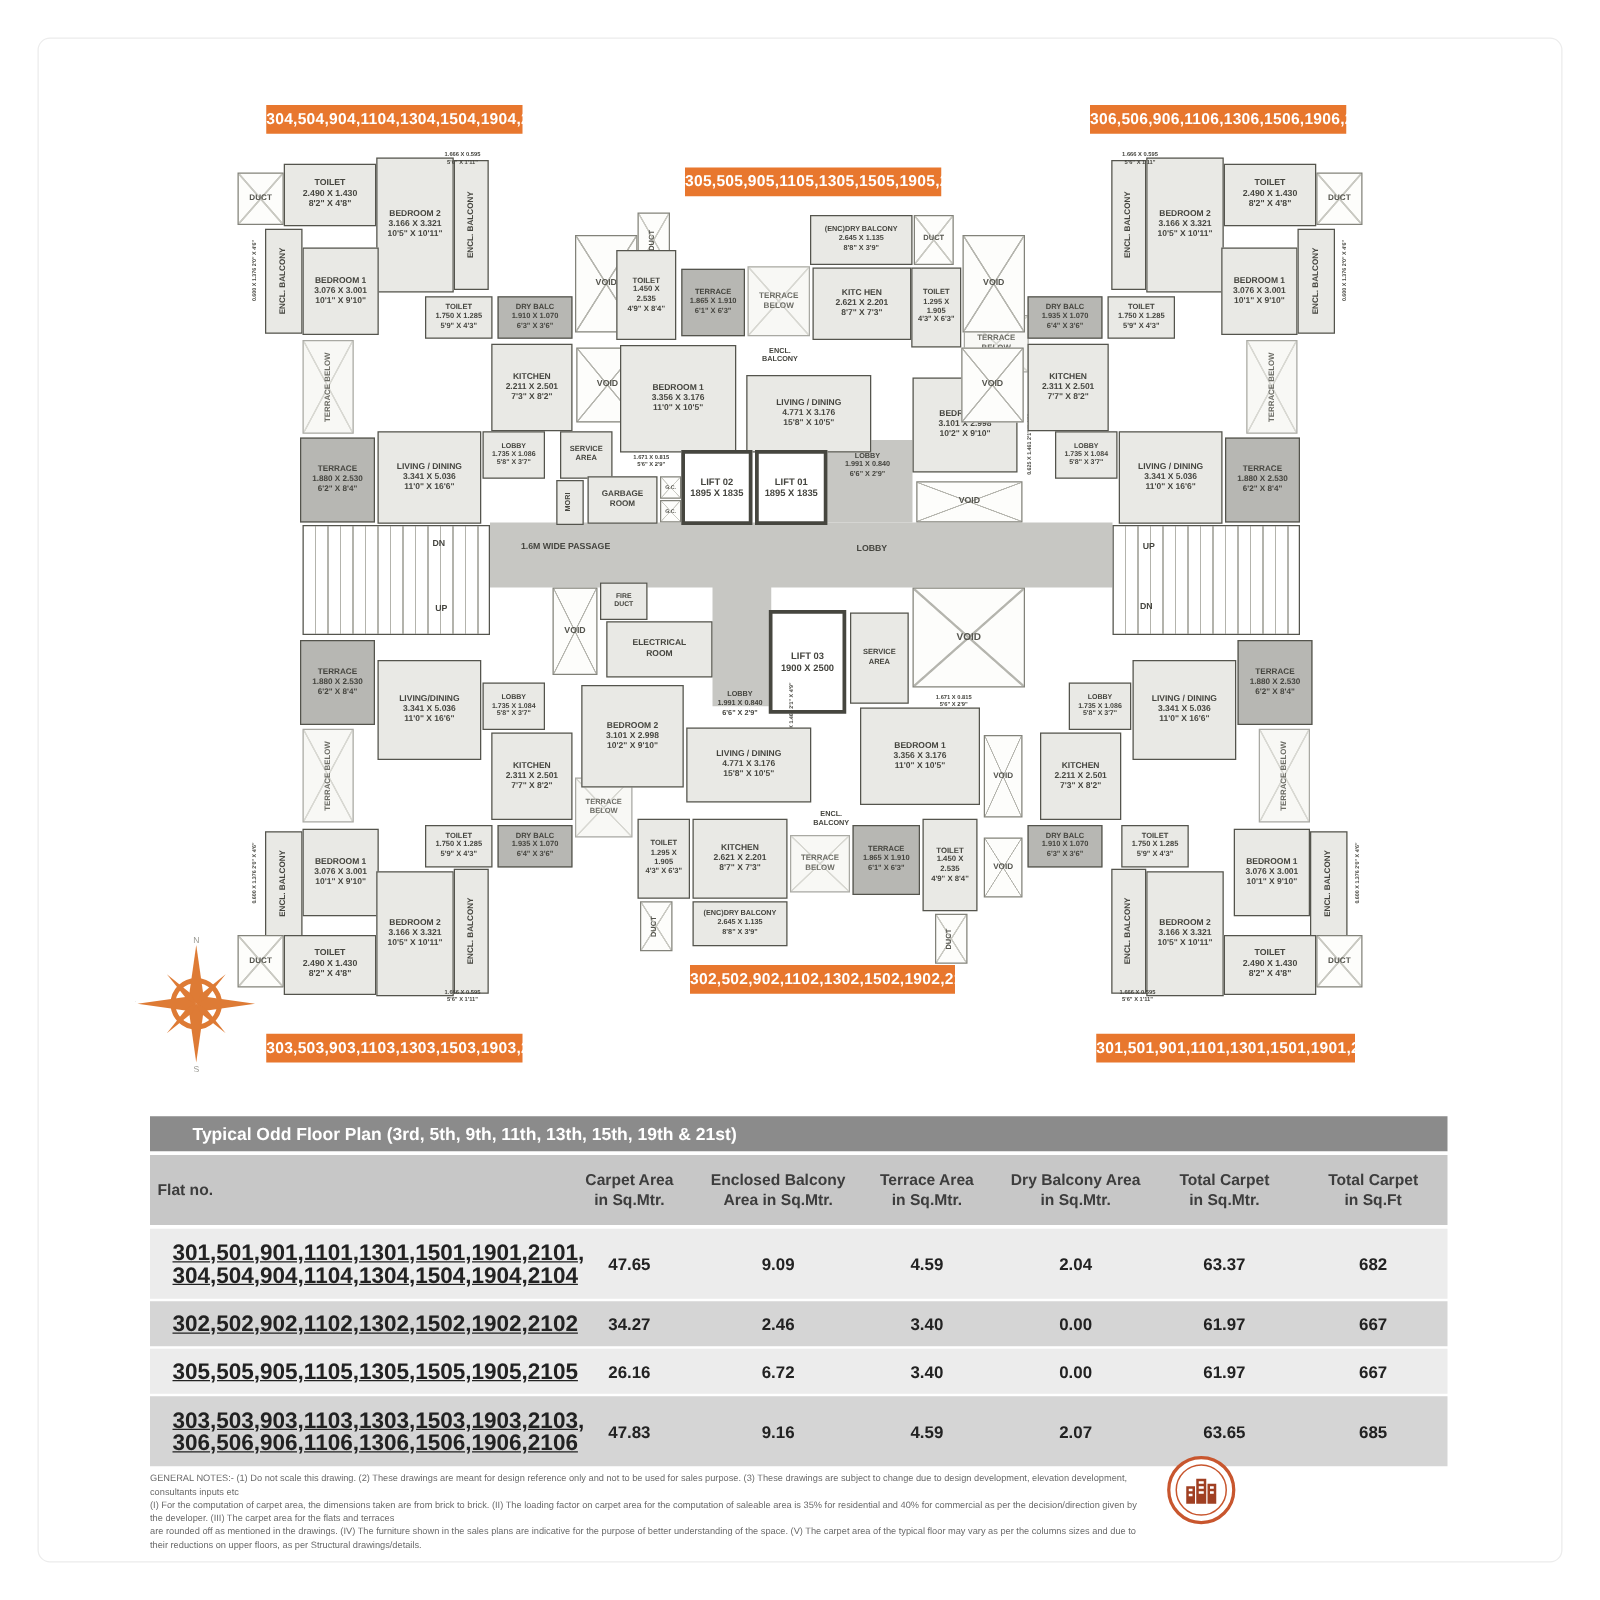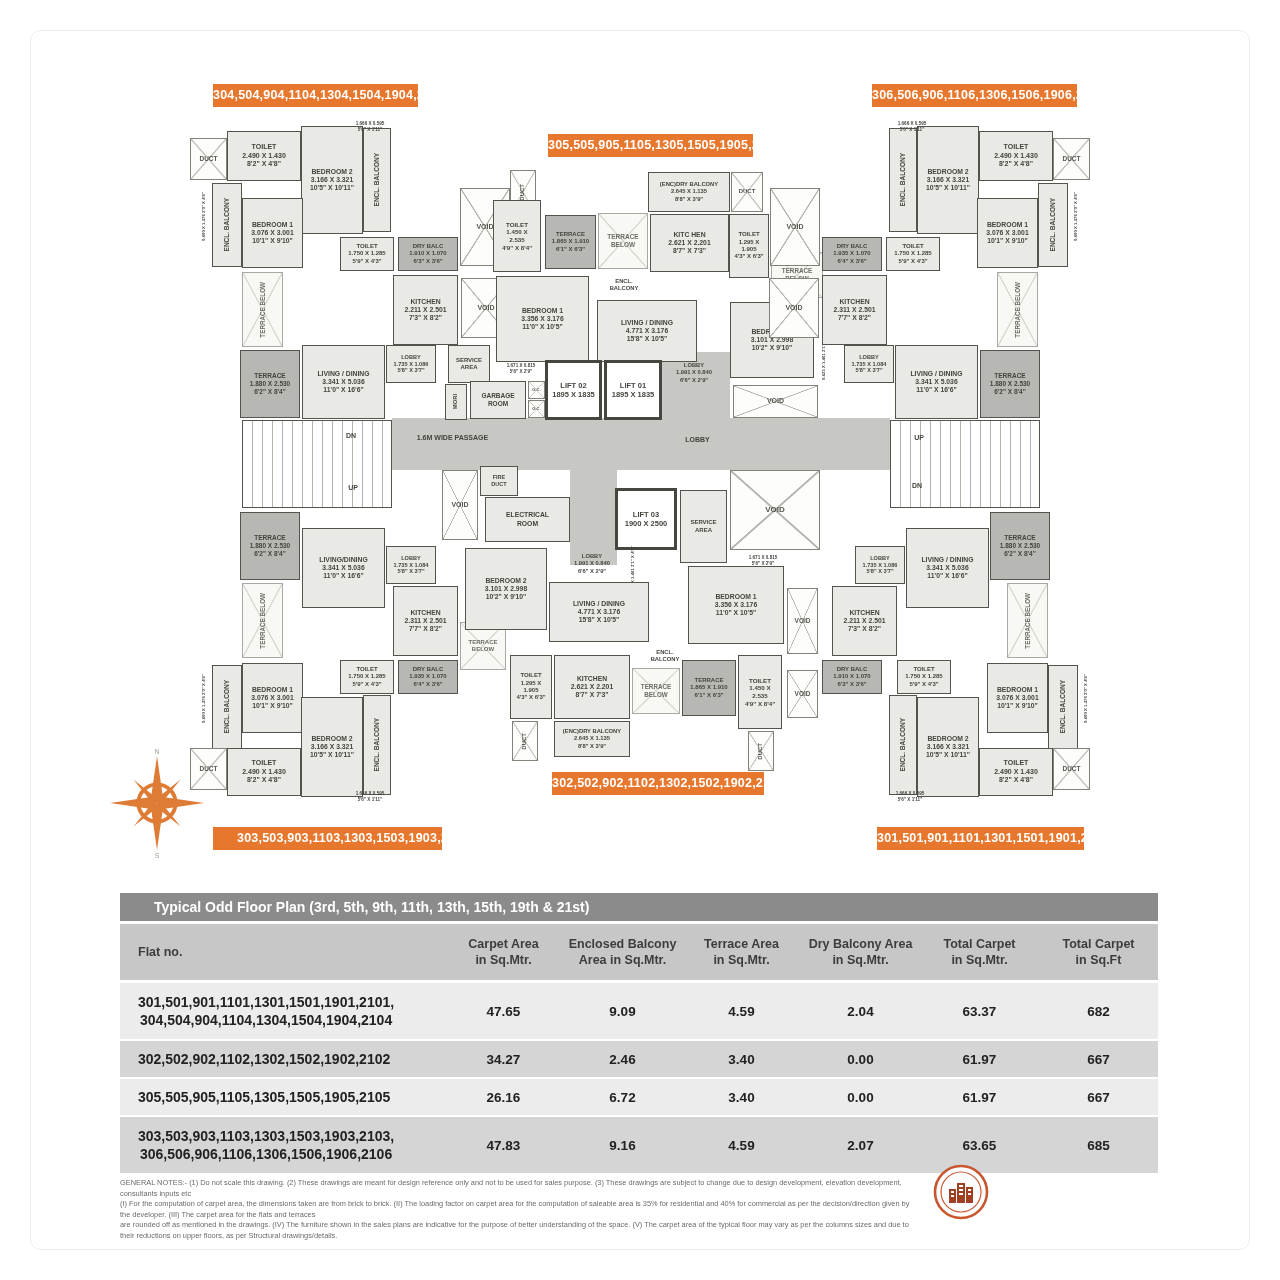--- a/index.html
+++ b/index.html
@@ -31,28 +31,28 @@
   .banner{position:absolute;height:23px;line-height:23px;text-align:center;color:#fff;font-weight:bold;
           font-size:12.5px;letter-spacing:.2px;white-space:nowrap;}
   
   .tablewrap{position:absolute;left:120px;top:893px;width:1038px;}
   .ttitle{height:28px;line-height:28px;color:#fff;font-weight:bold;font-size:14px;padding-left:34px;
           box-sizing:border-box;margin-bottom:3px;}
   .thead,.trow{display:grid;grid-template-columns:324px repeat(6,119px);}
   .thead{background:#c7c7c7;margin-bottom:3px;}
   .thead .cell{display:flex;align-items:center;justify-content:center;text-align:center;
                font-size:12.5px;font-weight:bold;color:#3d3d3d;min-height:56px;line-height:16px;}
-  .thead .cell.f{justify-content:flex-start;text-align:left;padding-left:18px;}
+  .thead .cell.f{justify-content:flex-start;text-align:left;padding-left:6px;}
   .trow{margin-bottom:2px;}
   .trow.light{background:#ececec;}
   .trow.dark{background:#d5d5d5;}
   .trow .cell{display:flex;align-items:center;justify-content:center;font-size:13.5px;color:#222;
               font-weight:600;min-height:36px;}
-  .trow .cell.f{justify-content:flex-start;text-align:center;padding-left:18px;font-size:14px;
-                font-weight:bold;line-height:18px;}
+  .trow .cell.f{justify-content:flex-start;text-align:left;padding-left:18px;font-size:18px;
+                font-weight:bold;line-height:18px;text-decoration:underline;}
   .trow.tall .cell{min-height:56px;}
   
   .notes{position:absolute;left:120px;top:1178px;width:795px;font-size:7.4px;line-height:10.5px;color:#6a6a6a;}
   .footer{position:absolute;left:932px;top:1163px;display:flex;align-items:center;gap:10px;}
   .footer .txt{font-size:13px;color:#8f8f8f;line-height:19px;}
   .compass{position:absolute;left:108px;top:748px;width:98px;height:110px;}
 </style>
 </head>
 <body>
 
@@ -282,21 +282,21 @@
       </div>
       <div class="pl v" style="left: 442px; top: 470px; width: 36px; height: 70px; font-size: 7px;">
         <div class="lbl">VOID</div>
       </div>
       <div class="pl r" style="left: 480px; top: 466px; width: 38px; height: 30px; font-size: 5.5px;">
         <div class="lbl">FIRE<br>DUCT</div>
       </div>
       <div class="pl r" style="left: 485px; top: 497px; width: 85px; height: 45px; font-size: 6.8px;">
         <div class="lbl">ELECTRICAL<br>ROOM</div>
       </div>
-      <div class="pl lf" style="left: 615px; top: 488px; width: 62px; height: 62px; font-size: 7.5px;">
+      <div class="pl lf" style="left: 615px; top: 488px; width: 62px; height: 83px; font-size: 7.5px;">
         <div class="lbl">LIFT 03<br>1900 X 2500</div>
       </div>
       <div class="pl r" style="left: 680px; top: 490px; width: 47px; height: 73px; font-size: 6px;">
         <div class="lbl">SERVICE<br>AREA</div>
       </div>
       <div class="pl v" style="left: 730px; top: 470px; width: 90px; height: 80px; font-size: 8px;">
         <div class="lbl">VOID</div>
       </div>
       <div class="pl lb" style="left: 560px; top: 546px; width: 64px; height: 36px; font-size: 5.8px;">
         <div class="lbl">LOBBY<br>1.991 X 0.840<br>6'6" X 2'9"</div>
@@ -444,21 +444,21 @@
       </div>
       <div class="pl d" style="left: 1053px; top: 748px; width: 37px; height: 42px; font-size: 6.5px;">
         <div class="lbl">DUCT</div>
       </div>
       <div class="pl lb" style="left: 884px; top: 790px; width: 52px; height: 14px; font-size: 4.6px;">
         <div class="lbl">1.666 X 0.595<br>5'6" X 1'11"</div>
       </div>
       <div class="banner" style="left: 213px; top: 84px; width: 205px; background: rgb(232, 119, 46);">304,504,904,1104,1304,1504,1904,2104</div>
       <div class="banner" style="left: 548px; top: 134px; width: 205px; background: rgb(232, 119, 46);">305,505,905,1105,1305,1505,1905,2105</div>
       <div class="banner" style="left: 872px; top: 84px; width: 205px; background: rgb(232, 119, 46);">306,506,906,1106,1306,1506,1906,2106</div>
-      <div class="banner" style="left: 213px; top: 827px; width: 205px; background: rgb(232, 119, 46); padding-left: 24px;">303,503,903,1103,1303,1503,1903,2103</div>
+      <div class="banner" style="left: 213px; top: 827px; width: 205px; background: rgb(232, 119, 46);">303,503,903,1103,1303,1503,1903,2103</div>
       <div class="banner" style="left: 552px; top: 772px; width: 212px; background: rgb(232, 119, 46);">302,502,902,1102,1302,1502,1902,2102</div>
       <div class="banner" style="left: 877px; top: 827px; width: 207px; background: rgb(232, 119, 46);">301,501,901,1101,1301,1501,1901,2101</div>
     </div>
 
   <div class="tablewrap">
     <div class="ttitle" style="background: rgb(139, 139, 139);">Typical Odd Floor Plan (3rd, 5th, 9th, 11th, 13th, 15th, 19th &amp; 21st)</div>
     <div class="thead">
         <div class="cell f">Flat no.</div>
         <div class="cell">Carpet Area<br>in Sq.Mtr.</div>
         <div class="cell">Enclosed Balcony<br>Area in Sq.Mtr.</div>

